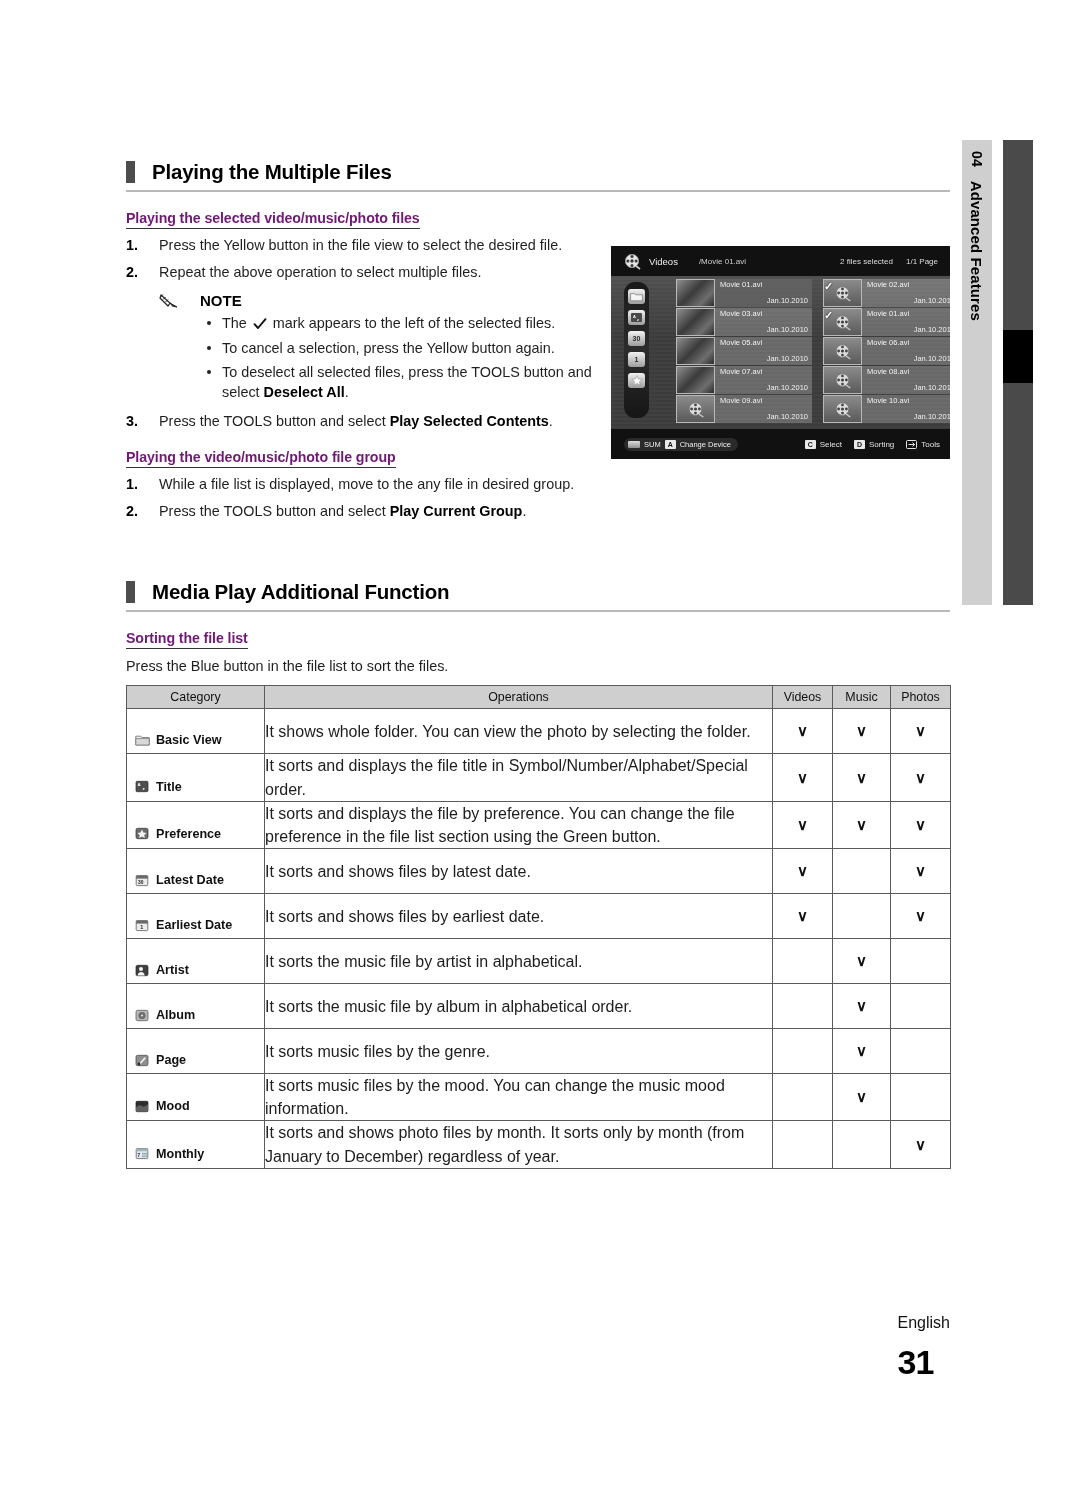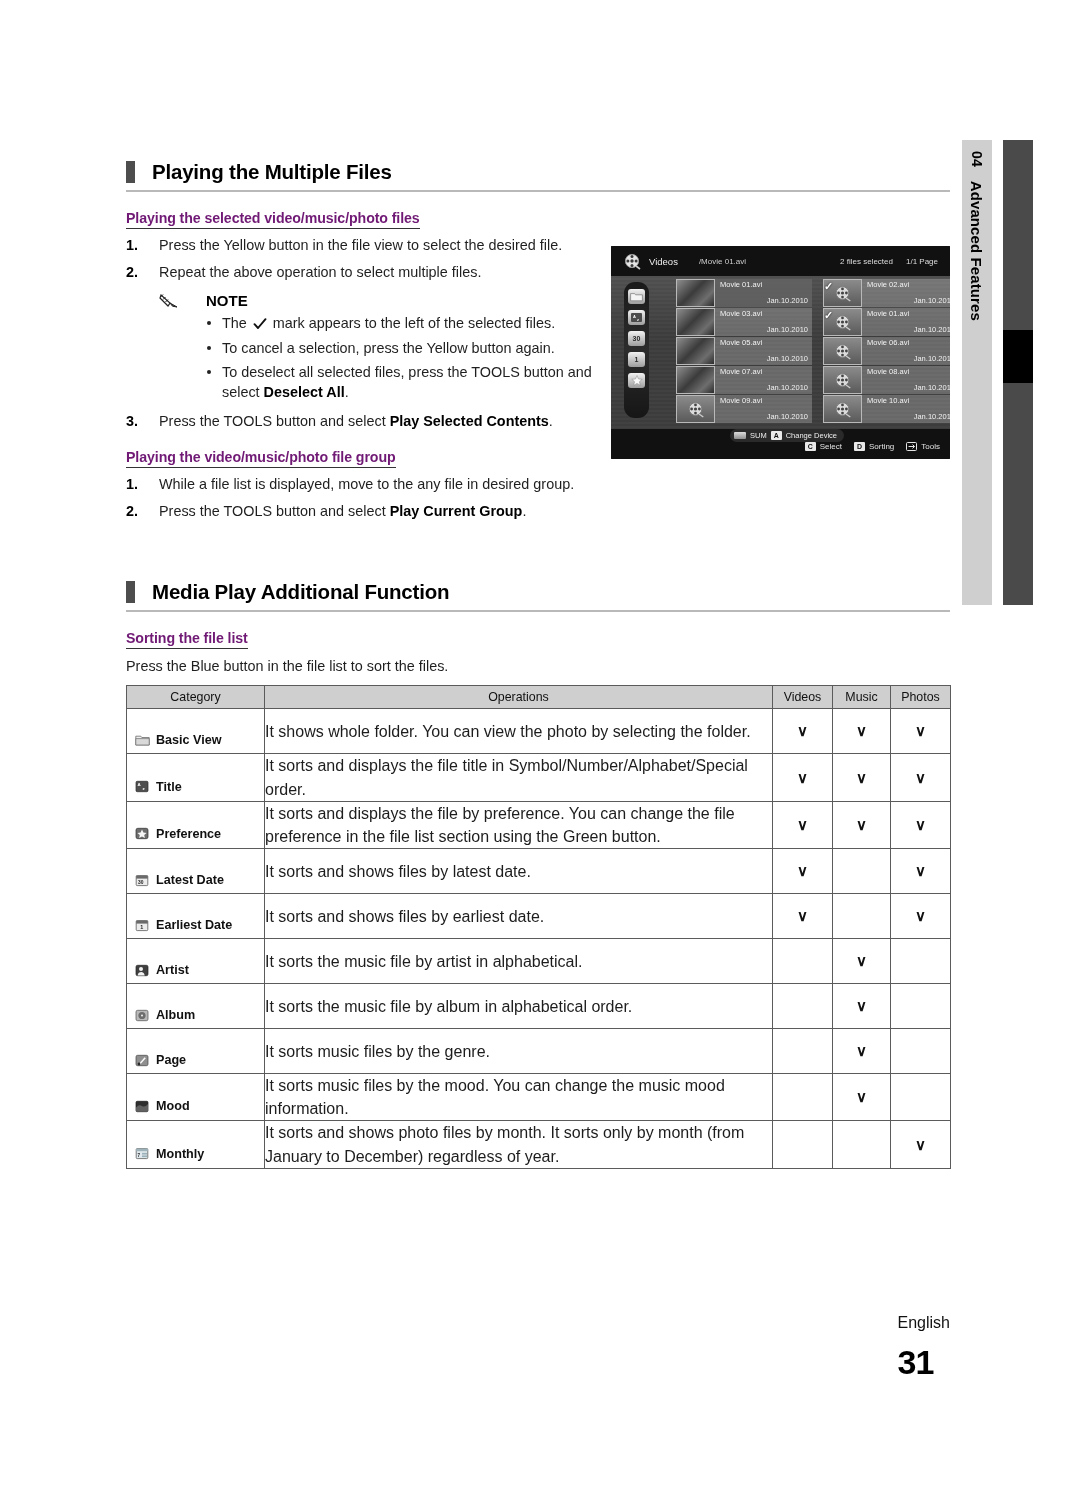--- a/index.html
+++ b/index.html
@@ -119,21 +119,21 @@
     color: #000;
   }
   .step-body { flex: 1 1 auto; }
   .step-body b { font-weight: bold; color: #000; }
 
   
   .note-wrap { margin-top: 9px; margin-left: 33px; }
   .note-head {
     display: flex;
     align-items: center;
-    gap: 26px;
+    gap: 20px;
     font-size: 15px;
     font-weight: bold;
     color: #000;
   }
   .note-bullets {
     margin: 4px 0 0 46px;
     padding: 0;
     list-style: none;
   }
   .note-bullets li {
@@ -357,21 +357,20 @@
     z-index: 3;
     text-shadow: 0 0 2px #000;
   }
   .tv-bottom {
     position: absolute;
     left: 0; bottom: 0;
     width: 100%; height: 30px;
     background: #111111;
     display: flex;
     align-items: center;
-    flex-direction: column;
   }
   .tv-hint {
     display: inline-flex;
     align-items: center;
     gap: 4px;
     font-size: 8px;
     color: #e2e2e2;
     margin-right: 12px;
   }
   .key-box {

